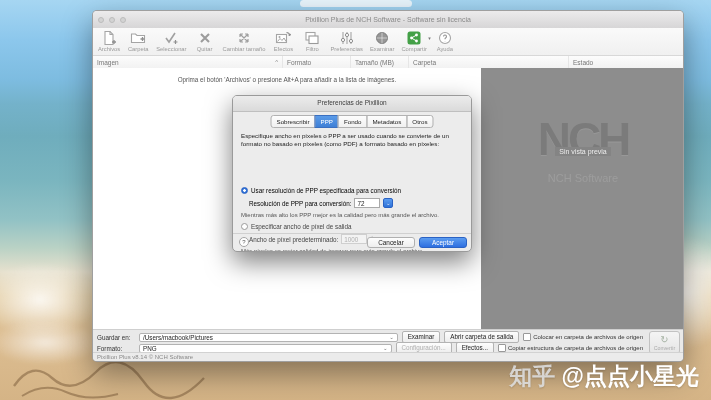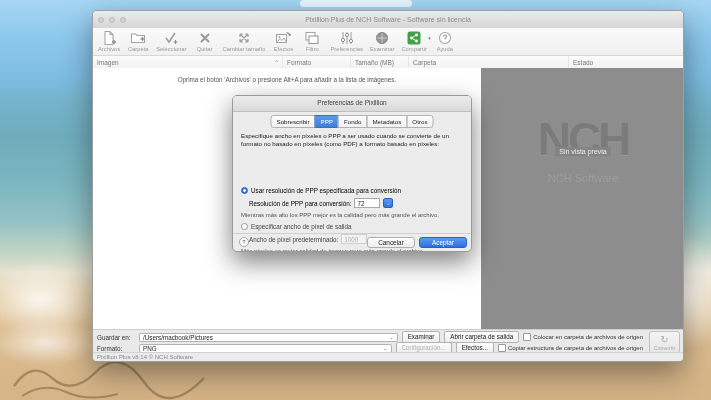--- a/index.html
+++ b/index.html
@@ -370,13 +370,17 @@
     </div>
     <div class="help-text" style="top:152px;">Más píxeles es mejor calidad de imagen pero más grande el archivo.</div>
 
     <div class="dlg-footer">
       <span class="help-btn">?</span>
       <span class="dlg-btn btn-cancel">Cancelar</span>
       <span class="dlg-btn btn-accept">Aceptar</span>
     </div>
   </div>
 
+  <div class="watermark">
+    <span class="wm-zh">知乎</span>
+    <span class="wm-handle">@点点小星光</span>
+  </div>
 </div>
 
 </body></html>

